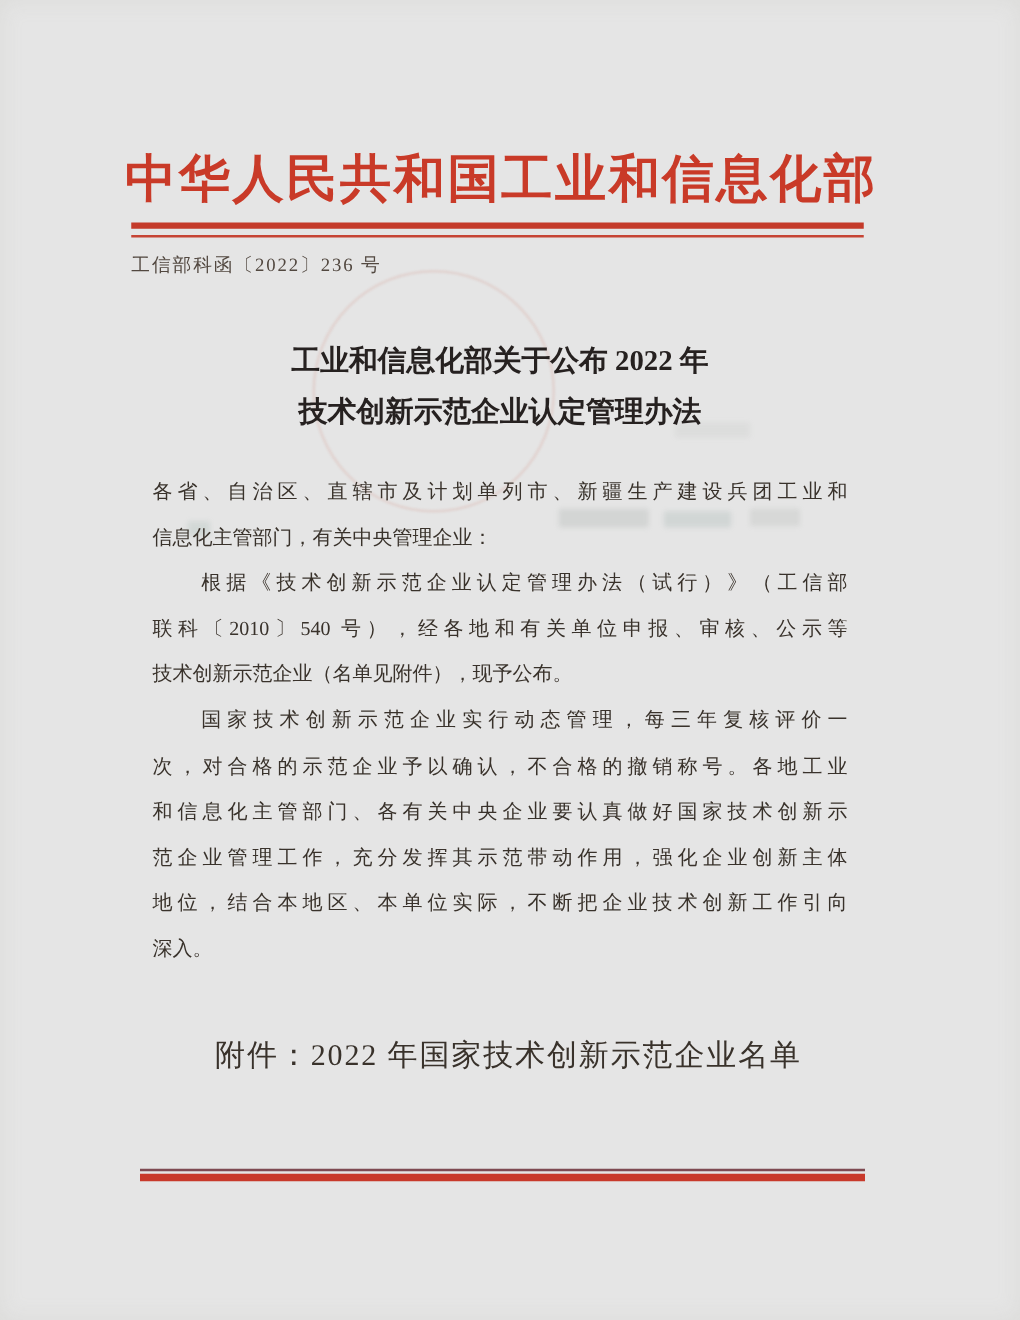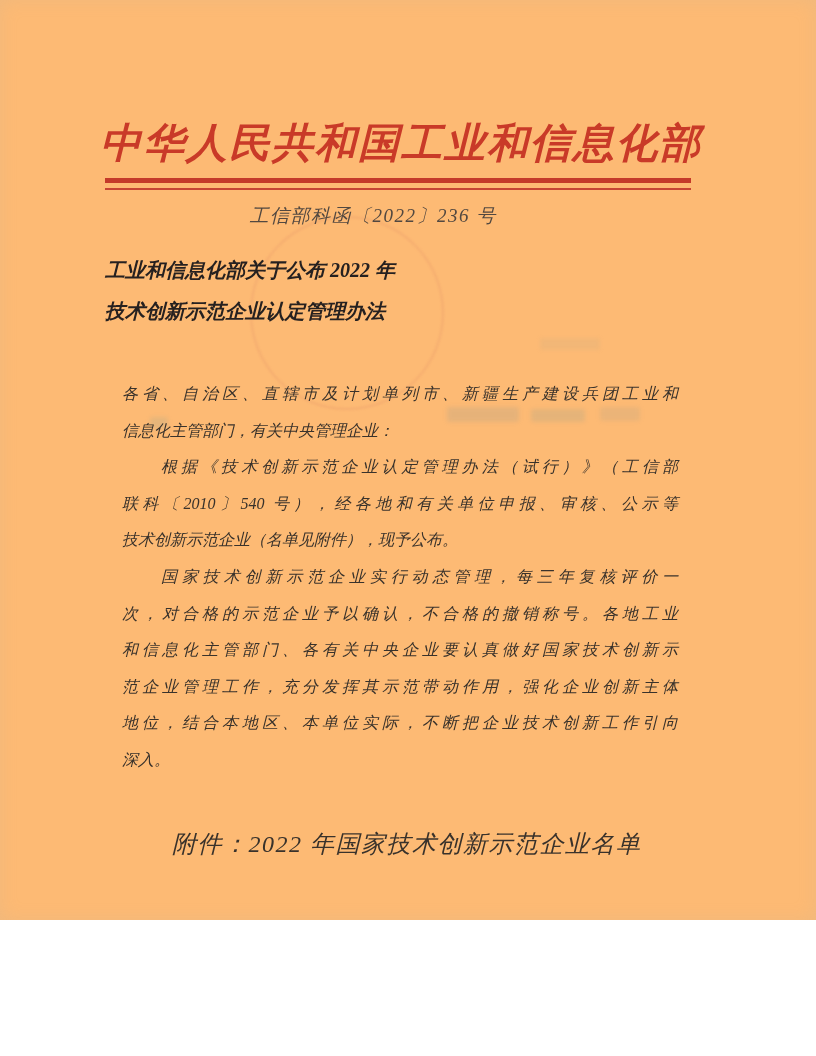--- a/index.html
+++ b/index.html
@@ -2,26 +2,25 @@
 <html><head>
 <meta charset="utf-8">
 <style>
   html, body {
     margin: 0; padding: 0;
     background: #ffffff;
     font-family: "Liberation Serif", "DejaVu Serif", serif;
   }
   .page {
     position: relative;
-    width: 816px; height: 920px;
+    width: 816px; height: 1056px;
     margin: 0 auto;
-    background: #fdba74;
+    background: #e5e5e5;
     overflow: hidden;
     box-shadow: inset 0 0 18px rgba(180,175,168,0.18);
-    font-style: italic;
   }
   
   .masthead {
     position: absolute;
     left: 100px; top: 116px; width: 596px;
     text-align: center;
     font-size: 41px;
     font-weight: bold;
     letter-spacing: 2px;
     color: #c93a28;
@@ -32,34 +31,34 @@
     position: absolute; left: 105px; top: 178px;
     width: 586px; height: 5px; background: #c43a2a;
   }
   .rule-top-thin {
     position: absolute; left: 105px; top: 188px;
     width: 586px; height: 2px; background: #c64434;
   }
   
   .doc-number {
     position: absolute;
-    left: 93px; top: 203px; width: 560px;
-    text-align: center;
-    font-size: 19px;
+    left: 105px; top: 203px; width: 560px;
+    text-align: left;
+    font-size: 15px;
     letter-spacing: 1.5px;
     color: #524840;
     white-space: nowrap;
   }
   
   .doc-title {
     position: absolute;
-    left: 105px; top: 250px; width: 590px;
-    text-align: left;
+    left: 105px; top: 268px; width: 590px;
+    text-align: center;
     font-weight: bold;
-    font-size: 20px;
+    font-size: 23px;
     line-height: 41px;
     color: #262120;
   }
   
   .body-text {
     position: absolute;
     left: 122px; top: 376px; width: 556px;
     font-size: 16px;
     color: #39322b;
   }

